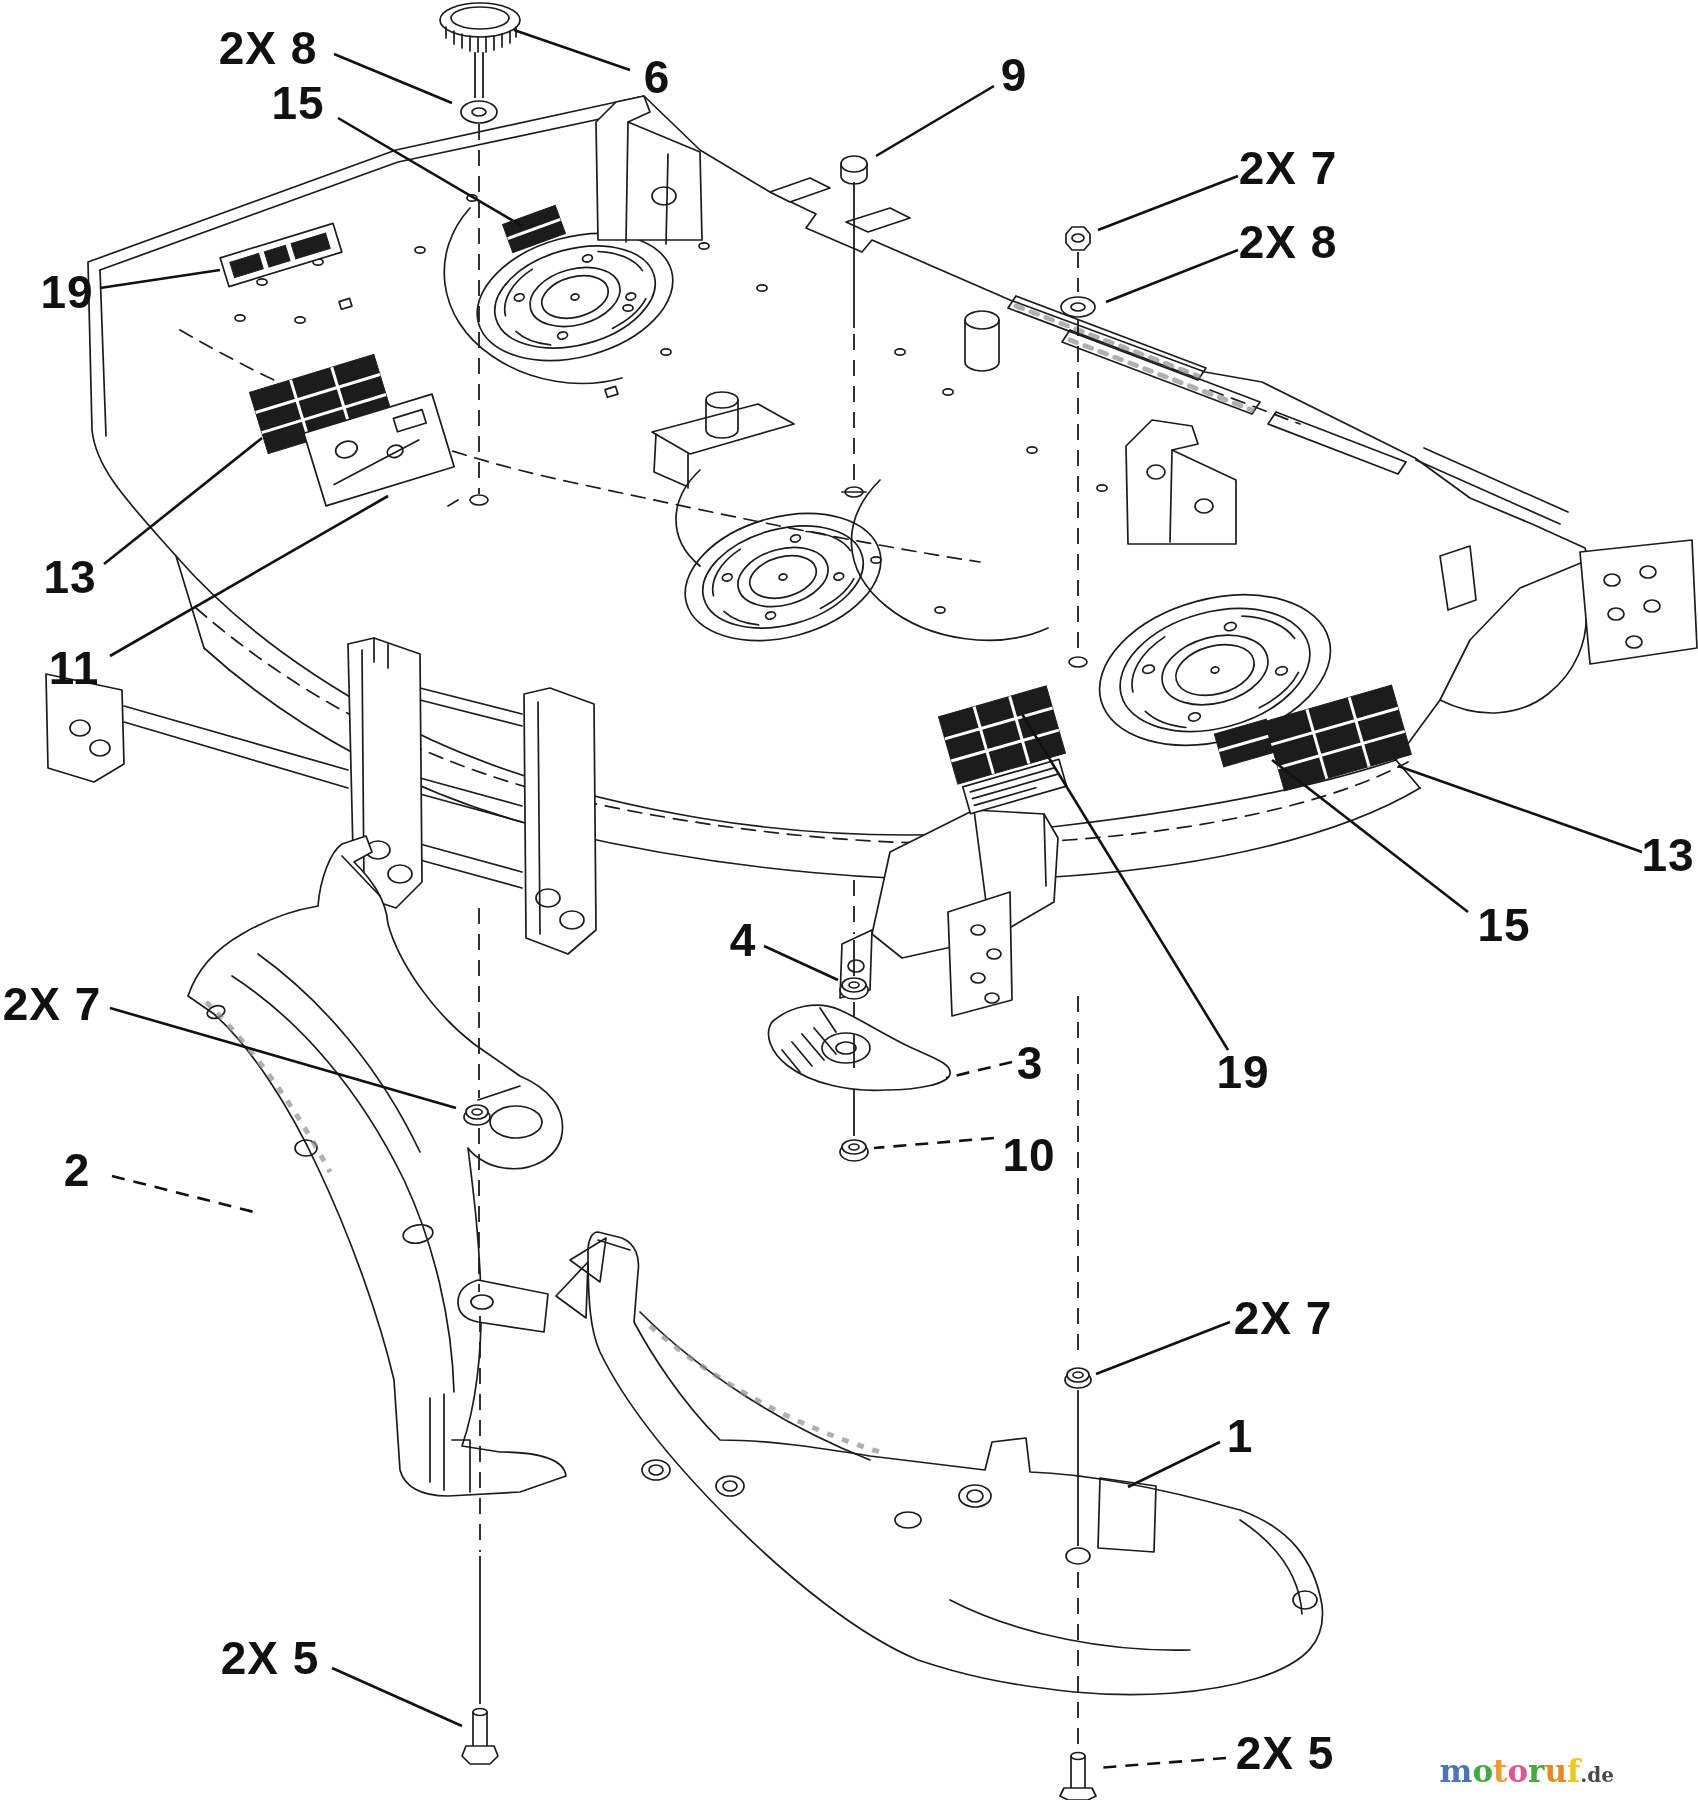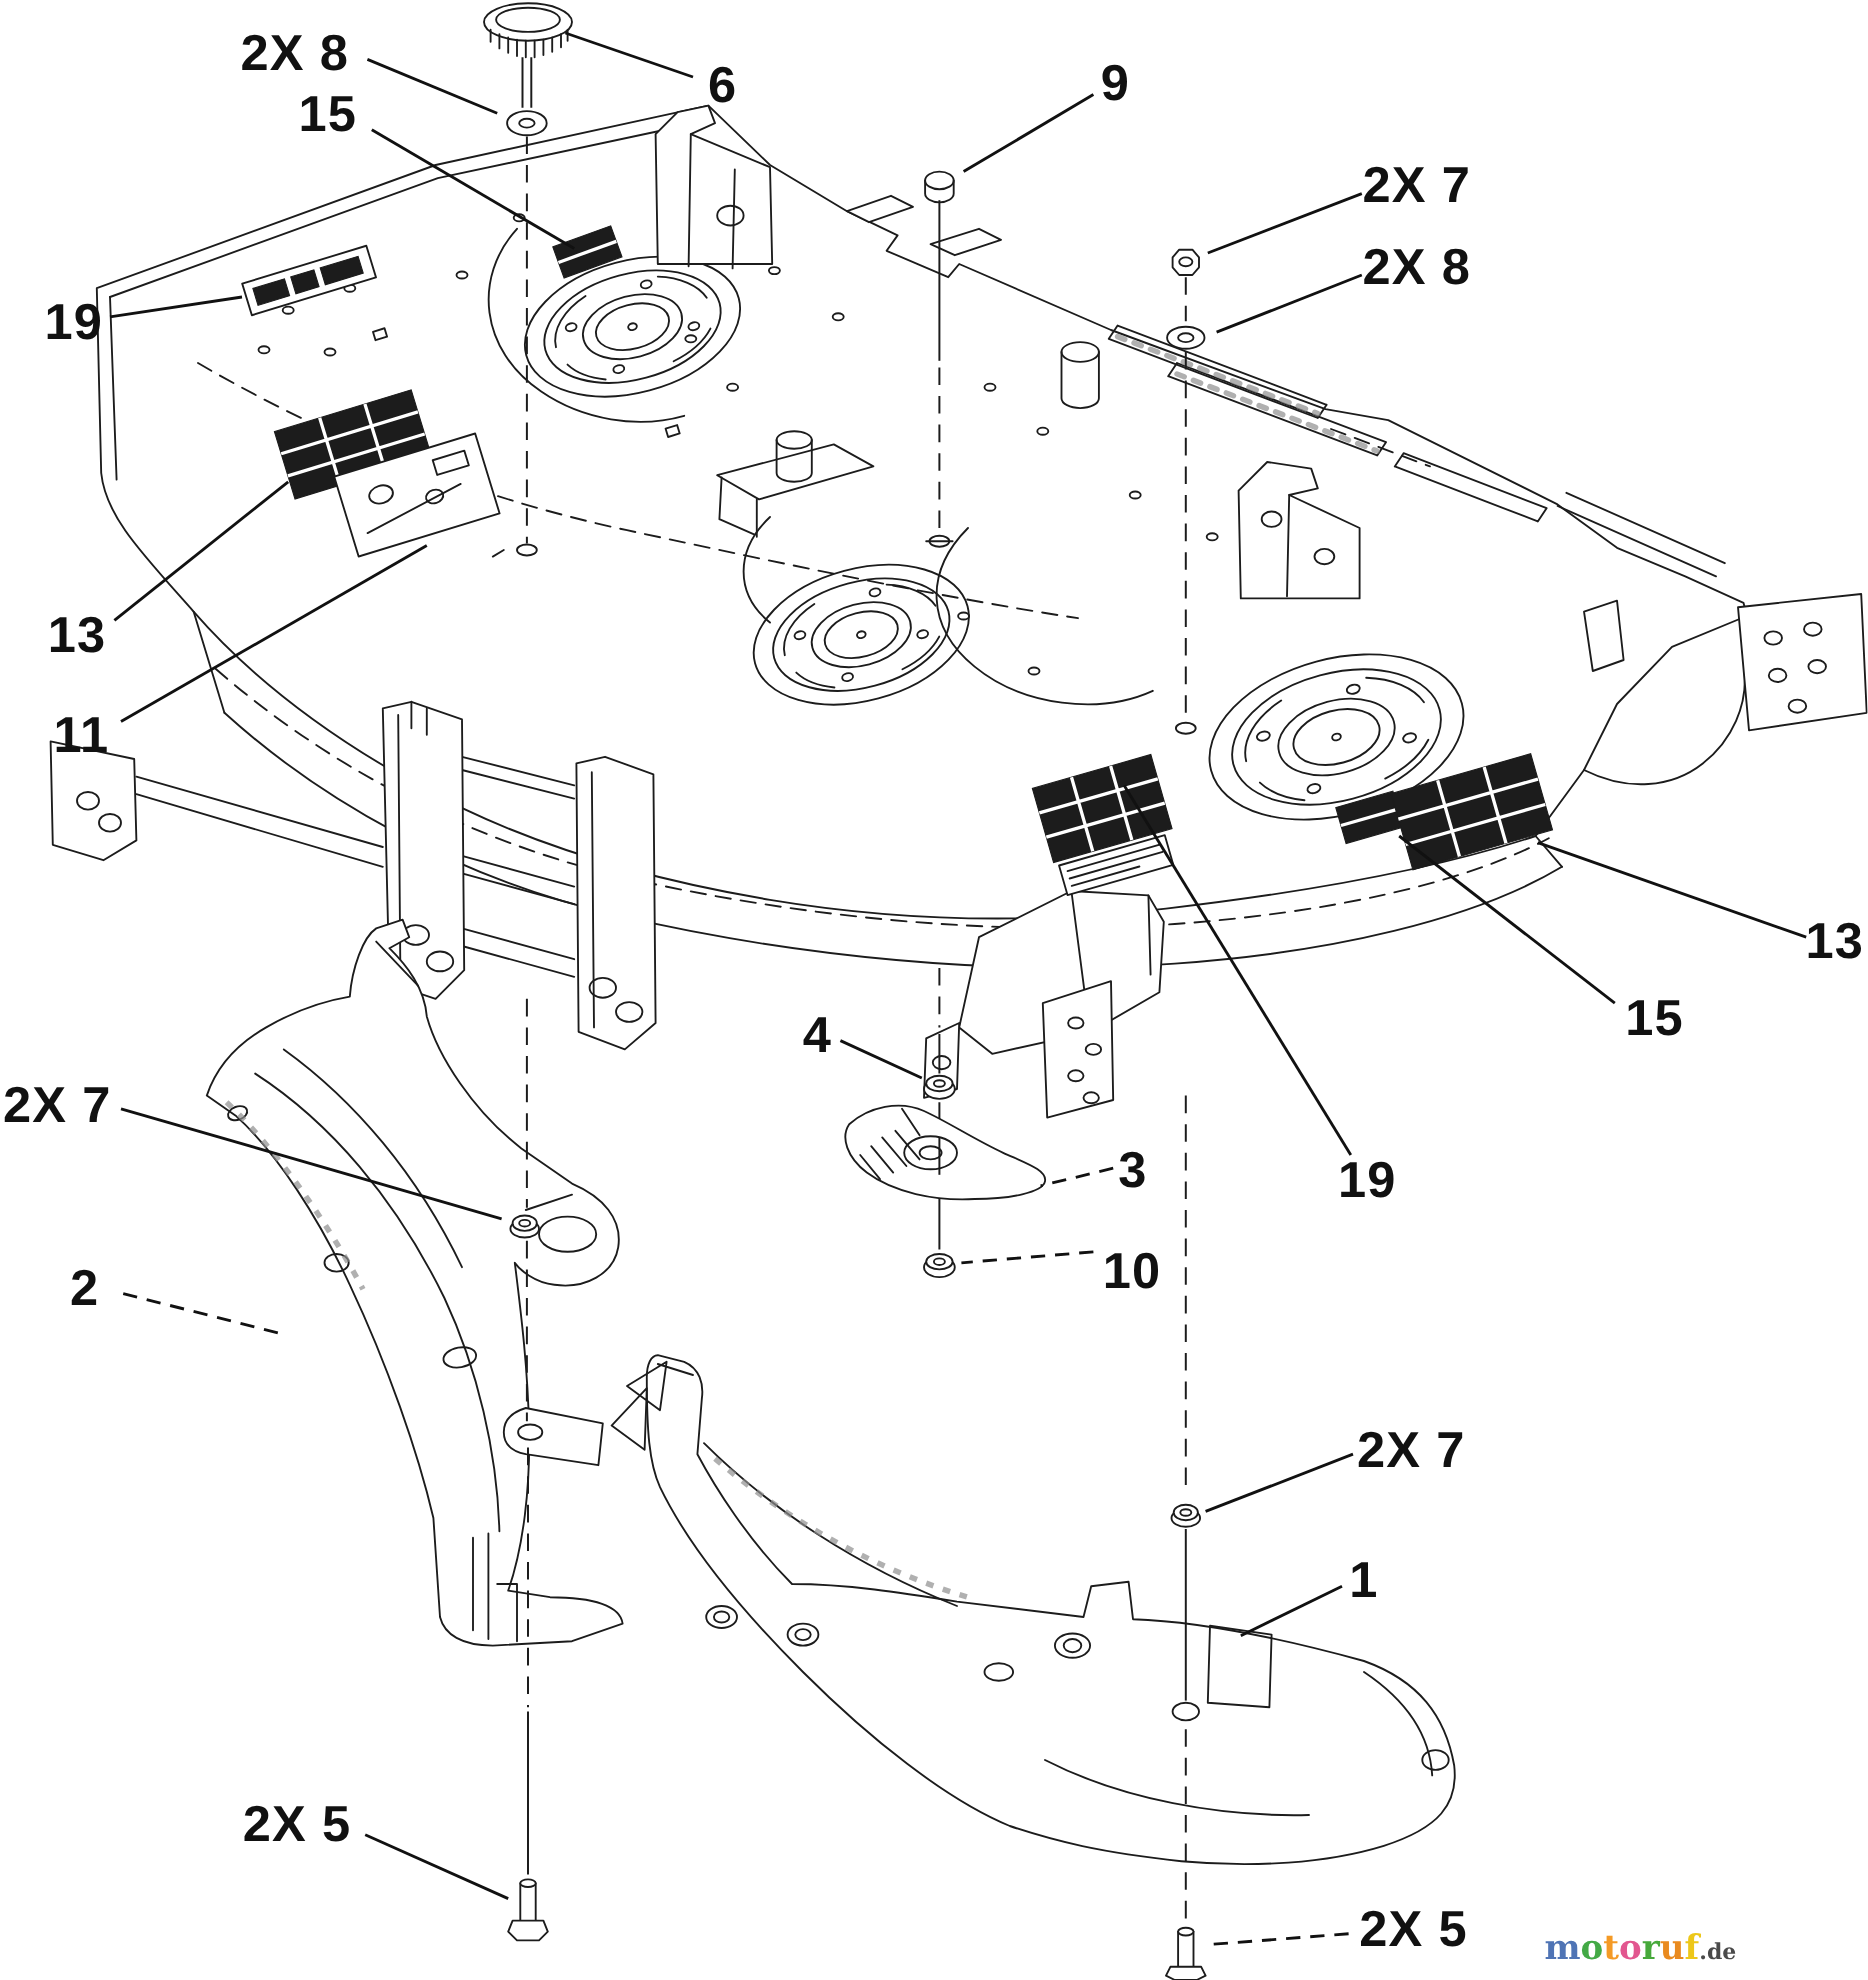--- a/index.html
+++ b/index.html
@@ -1,21 +1,21 @@
 <!DOCTYPE html>
 <html><head>
 <meta charset="utf-8">
 <style>
   html,body{margin:0;padding:0;background:#fff;}
   .stage{position:relative;width:1698px;height:1800px;background:#ffffff;overflow:hidden;
          font-family:"Liberation Sans",sans-serif;}
   .stage svg{position:absolute;left:0;top:0;}
   .callout{position:absolute;transform:translate(-50%,-50%);font-weight:700;font-size:46px;
            color:#111;white-space:nowrap;letter-spacing:1px;line-height:1;}
-  .logo{position:absolute;left:1404px;top:1756px;width:290px;
+  .logo{position:absolute;left:1324px;top:1756px;width:290px;text-align:right;
         font-family:"DejaVu Serif",serif;font-weight:700;font-size:31px;white-space:nowrap;
         line-height:1;}
   .logo .suffix{font-size:20px;font-weight:700;}
   .lineart{stroke:#1c1c1c;stroke-width:1.7;fill:none;stroke-linecap:round;stroke-linejoin:round;}
   .solid{fill:#ffffff;stroke:#1c1c1c;stroke-width:1.7;stroke-linejoin:round;}
   .darkdecal{fill:#1c1c1c;stroke:#1c1c1c;stroke-width:1;}
   .decalline{stroke:#ffffff;stroke-width:3;fill:none;}
   .hidden{stroke-dasharray:14 9;}
   .axis{stroke:#1c1c1c;stroke-width:1.8;fill:none;}
   .axisdash{stroke-dasharray:16 10;}

